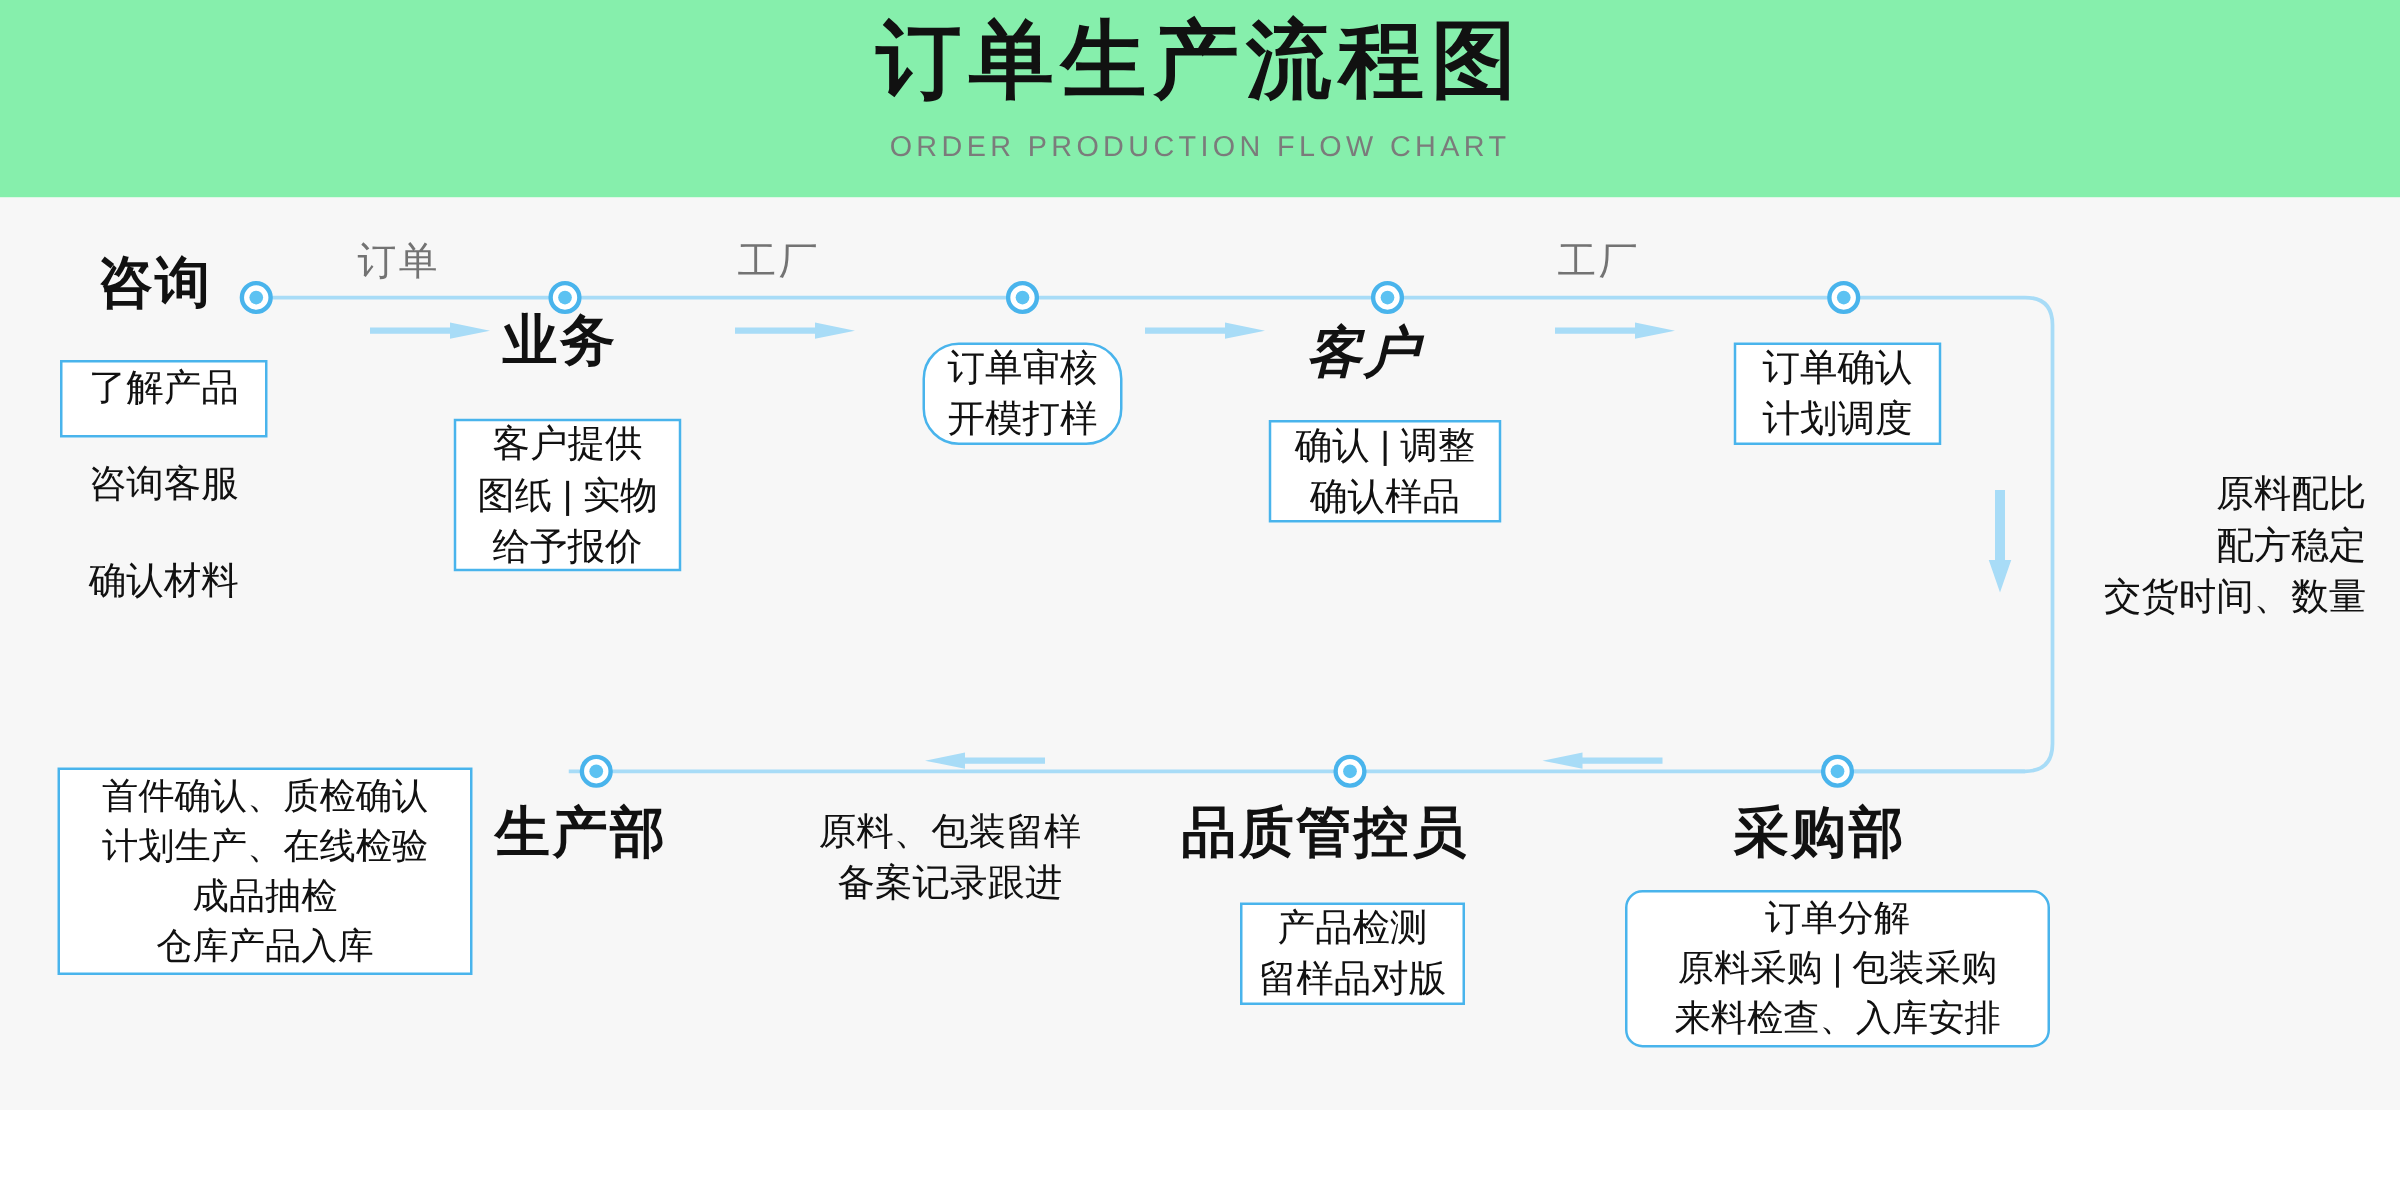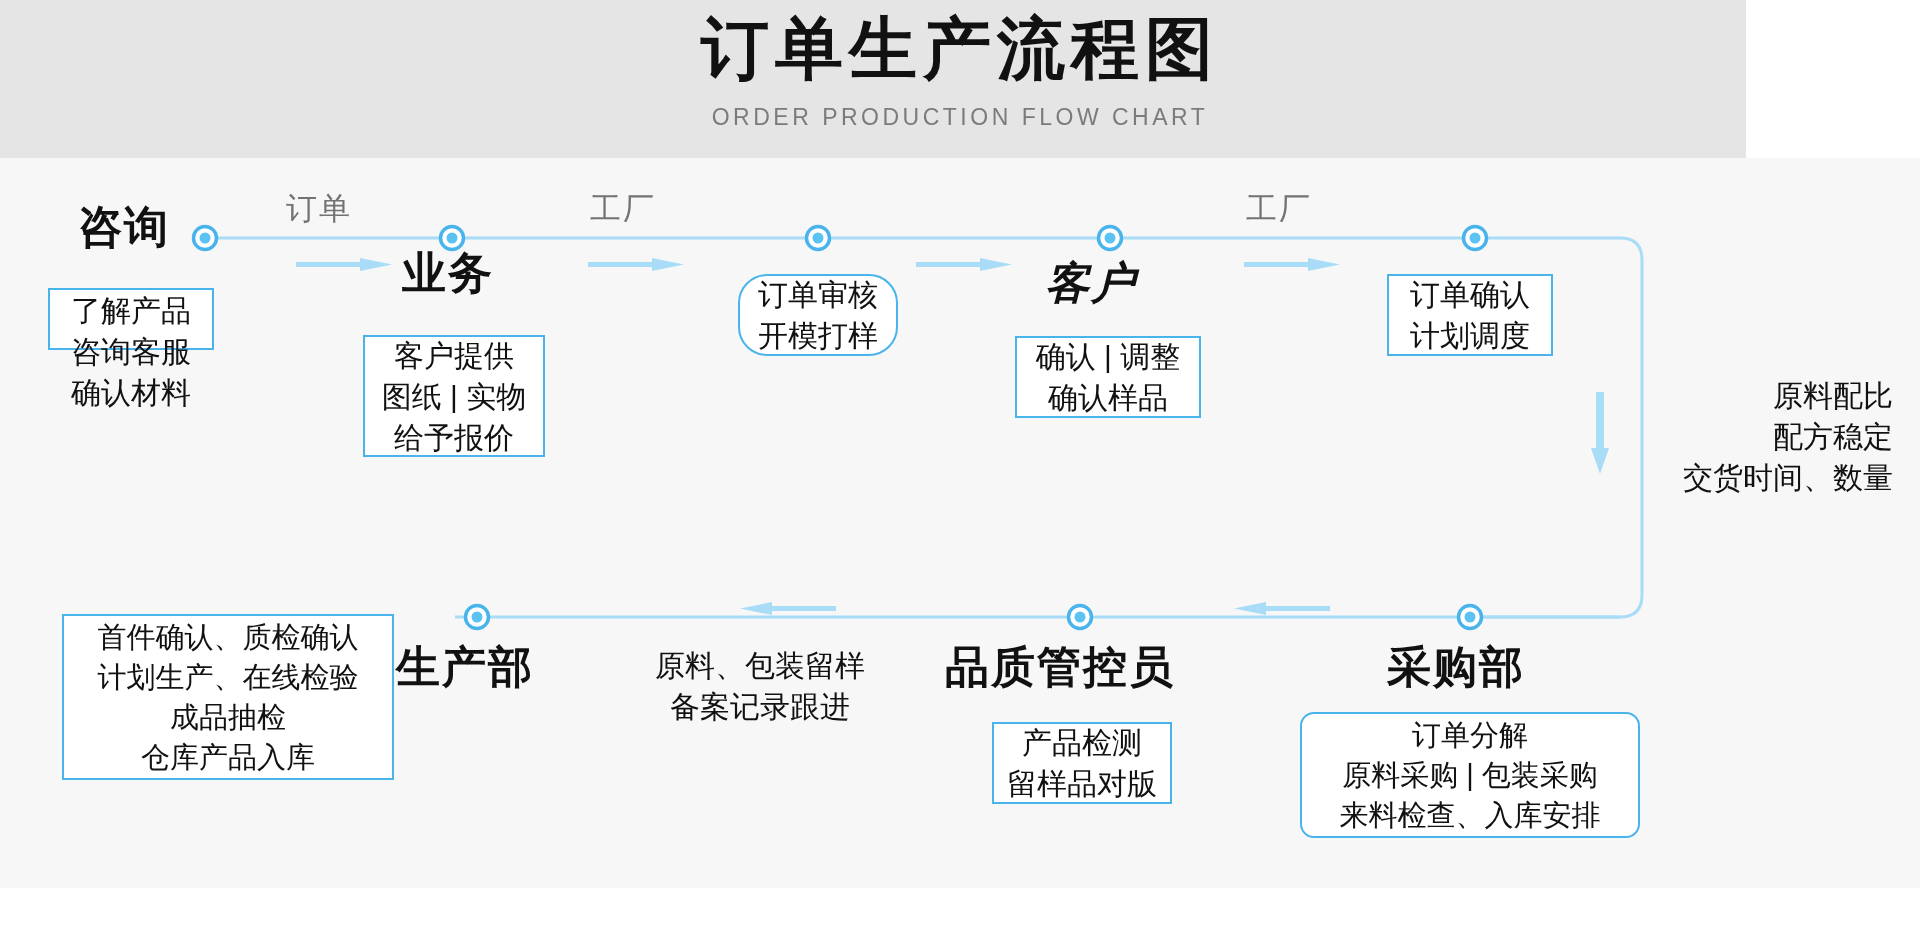--- a/index.html
+++ b/index.html
@@ -7,22 +7,22 @@
     width:1920px;height:945px;
     background:#ffffff;
     font-family:"Liberation Sans","DejaVu Sans",sans-serif;
     overflow:hidden;
     position:relative;
   }
   .page{position:absolute;inset:0;}
 
   
   .header{
-    position:absolute;left:0;top:0;width:1746px;height:158px;
-    background:#e5e5e5;
+    position:absolute;left:0;top:0;width:1920px;height:158px;
+    background:#86efac;
   }
   .title{
     position:absolute;left:0;top:6px;width:1920px;
     text-align:center;
     font-size:68px;font-weight:bold;color:#111111;
     letter-spacing:6px;
     line-height:84px;
   }
   .subtitle{
     position:absolute;left:0;top:102px;width:1920px;
@@ -167,21 +167,21 @@
       <circle cx="1470" cy="617" r="11.5" fill="#ffffff" stroke="#49b4ec" stroke-width="3.5"></circle>
       <circle cx="1470" cy="617" r="5.5" fill="#5cc2f2"></circle>
     </g>
   </svg>
 
   <div class="edge-label" style="left:286px;top:190px;">订单</div>
   <div class="edge-label" style="left:590px;top:190px;">工厂</div>
   <div class="edge-label" style="left:1246px;top:190px;">工厂</div>
 
   <div class="node-title" style="left:78px;top:200px;">咨询</div>
-  <div class="box" style="left:48px;top:288px;width:166px;height:62px;padding:0;justify-content:flex-start;">
+  <div class="box" style="left:48px;top:288px;width:166px;height:62px;padding:0;justify-content:flex-start;gap:36px;">
     <div class="line">了解产品</div>
     <div class="line">咨询客服</div>
     <div class="line">确认材料</div>
   </div>
 
   <div class="node-title" style="left:402px;top:246px;">业务</div>
   <div class="box" style="left:363px;top:335px;width:182px;height:122px;">
     <div class="line">客户提供</div>
     <div class="line">图纸 | 实物</div>
     <div class="line">给予报价</div>
@@ -203,21 +203,21 @@
     <div class="line">计划调度</div>
   </div>
 
   <div class="note" style="left:1655px;top:375px;text-align:right;margin-left:28px;">
     <div>原料配比</div>
     <div>配方稳定</div>
     <div>交货时间、数量</div>
   </div>
 
   <div class="node-title" style="left:396px;top:640px;">生产部</div>
-  <div class="box wide" style="left:46px;top:614px;width:332px;height:166px;margin-left:16px;">
+  <div class="box wide" style="left:46px;top:614px;width:332px;height:166px;">
     <div class="line">首件确认、质检确认</div>
     <div class="line">计划生产、在线检验</div>
     <div class="line">成品抽检</div>
     <div class="line">仓库产品入库</div>
   </div>
 
   <div class="note" style="left:655px;top:645px;">
     <div>原料、包装留样</div>
     <div>备案记录跟进</div>
   </div>

